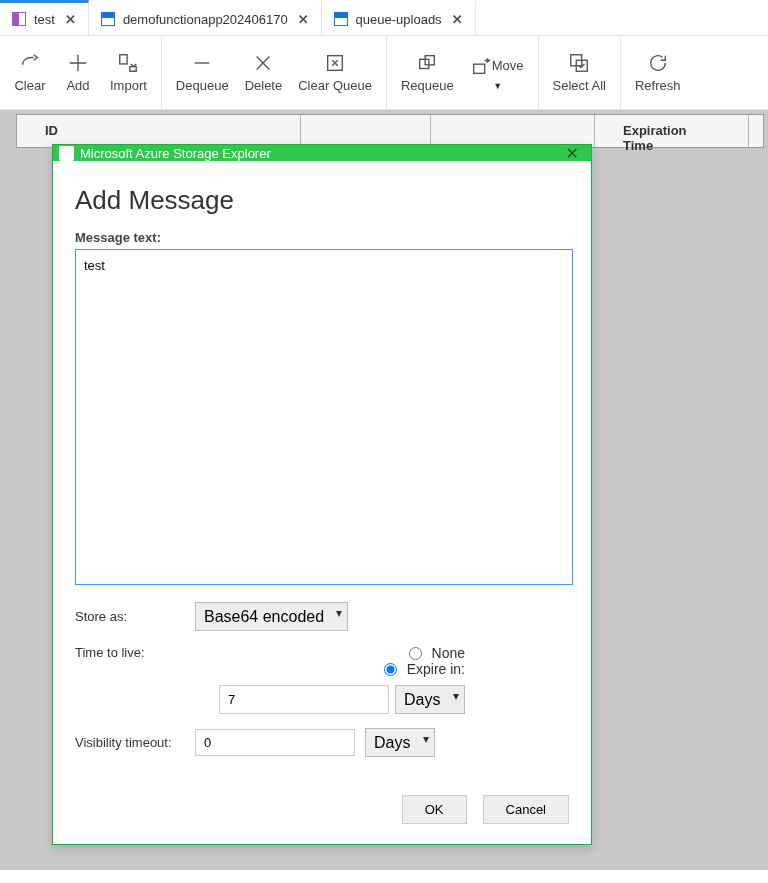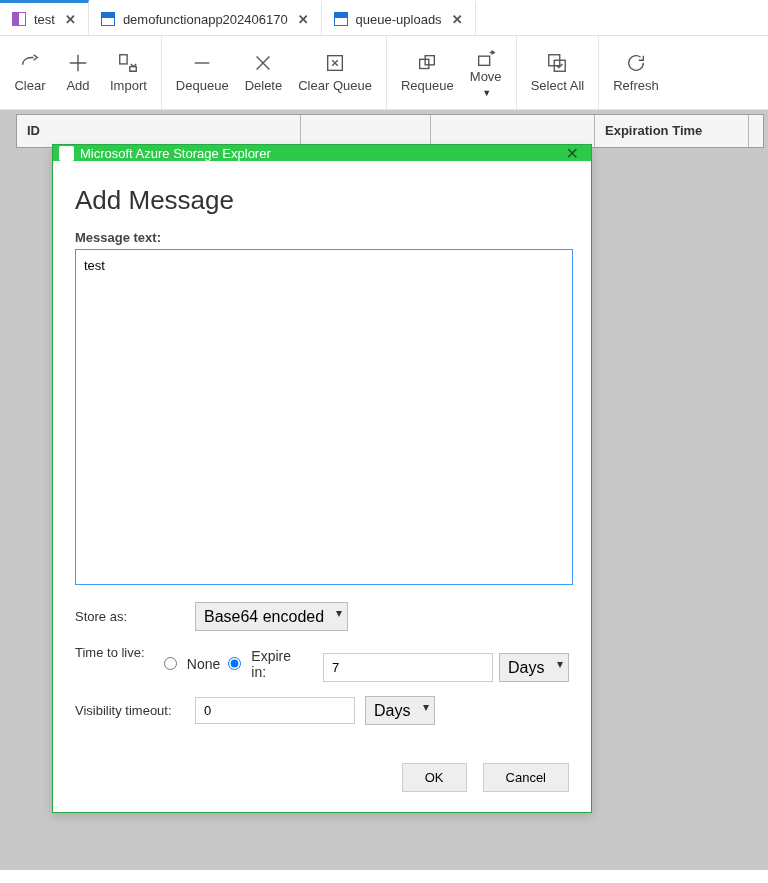--- a/index.html
+++ b/index.html
@@ -73,21 +73,21 @@
       position: relative;
     }
     .tbl-head {
       display: flex;
       height: 34px;
       background: #f5f5f5;
       border: 1px solid #9e9e9e;
     }
     .tbl-head .col {
       border-right: 1px solid #b8b8b8;
-      padding: 8px 10px;
+      padding: 8px 28px;
       font-weight: 600;
       font-size: 13px;
       color: #333;
     }
     .dialog {
       position: absolute;
       left: 52px; top: 144px;
       width: 540px;
       background: #fff;
       border: 1px solid #28a745;
@@ -129,21 +129,21 @@
       background: #eee;
       border: 1px solid #bbb;
       font-size: 16px;
       appearance: none;
       position: relative;
     }
     .select-wrap { position: relative; display:inline-block;}
     .select-wrap::after {
       content:"▾"; position:absolute; right:6px; top:4px; font-size:12px; pointer-events:none;
     }
-    .radio-stack { display:flex; flex-direction: row; gap: 8px;}
+    .radio-stack { display:flex; flex-direction: column;  align-items: flex-end;}
     .rad { display:flex; align-items: center; gap: 10px;}
     .rad input { margin:0; }
     .numinput {
       width: 170px; padding: 5px 8px;
       border:1px solid #ccc; font-size:13px;
     }
     .expire-row { display:flex; gap: 6px; margin-top: 8px; margin-left: 24px;}
     .btnrow { display:flex; justify-content: flex-end; gap: 16px; margin-top: 38px;}
     .dlgbtn {
       padding: 6px 22px;
@@ -236,21 +236,21 @@
     <div class="tbtn">
       <span class="ico">
           <svg viewBox="0 0 24 24">
             <rect x="4" y="8" width="10" height="10"></rect>
             <rect x="10" y="4" width="10" height="10"></rect>
           </svg>
         </span>
       <span class="lbl">Requeue</span>
     </div>
     <div class="tbtn move-btn">
-      <div style="display:flex;flex-direction:column;align-items:center;">
+      <div style="display:flex;align-items:center;">
         <span class="ico">
             <svg viewBox="0 0 24 24">
               <rect x="4" y="10" width="12" height="10"></rect>
               <path d="M16 6h4M18 4l3 2-3 2"></path>
             </svg>
           </span>
         <span class="lbl">Move</span>
       </div>
       <span class="move-chev">▼</span>
     </div>

